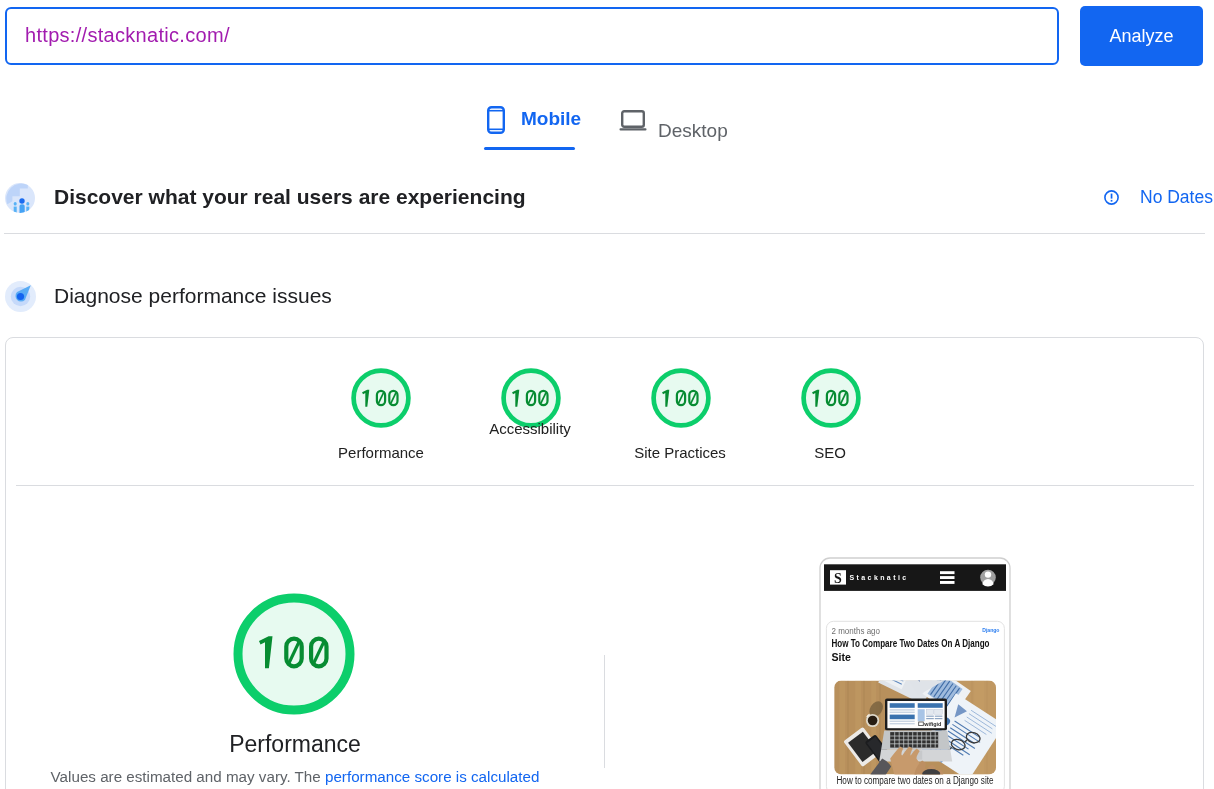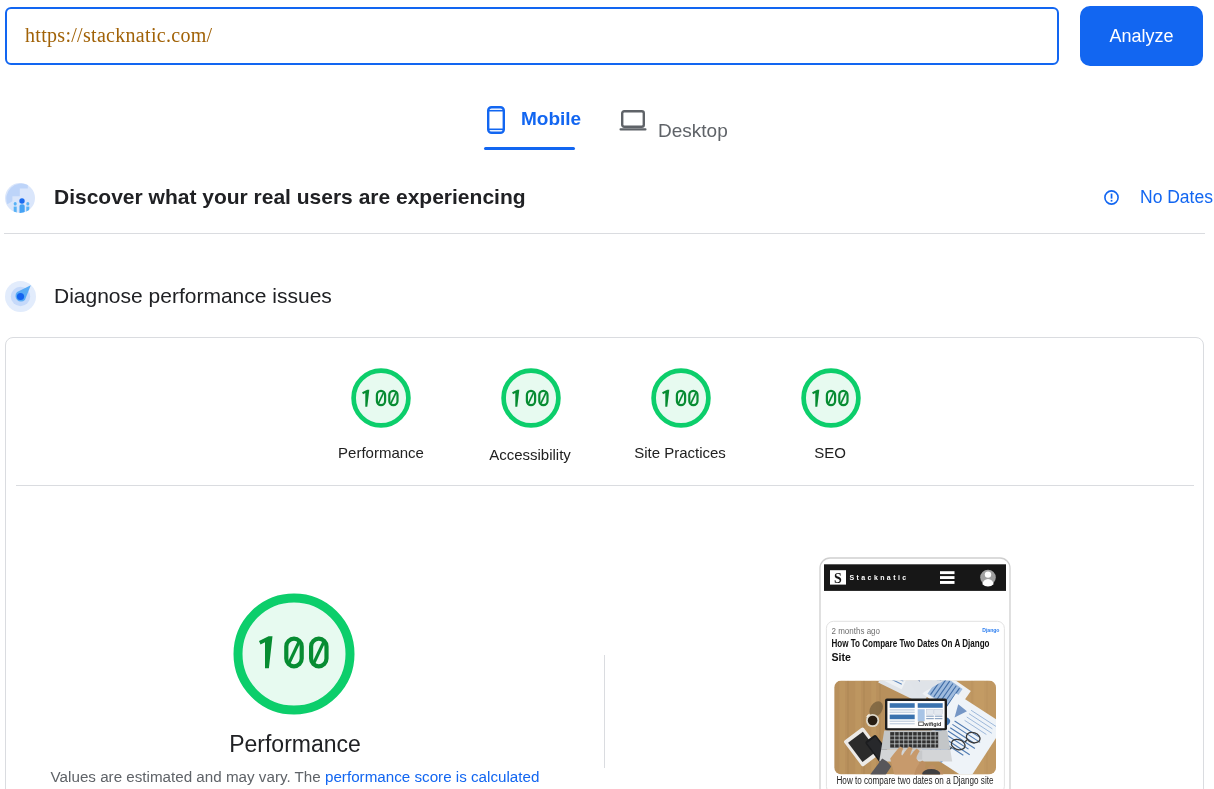--- a/index.html
+++ b/index.html
@@ -4,23 +4,23 @@
 <style>
   * { margin:0; padding:0; box-sizing:border-box; }
   html,body { width:1214px; height:789px; background:#fff; overflow:hidden;
     font-family:"Liberation Sans", sans-serif; position:relative; }
   .abs { position:absolute; }
 </style>
 </head>
 <body>
 
 <div class="abs" style="left:5px; top:7px; width:1054px; height:58px; border:2px solid #1266f1; border-radius:6px;"></div>
-<div class="abs" style="left:25px; top:24px; font-size:20px; letter-spacing:0.3px; color:#a16207;font-family:Liberation Serif, serif;">https://stacknatic.com/</div>
-
-<div class="abs" style="left:1080px; top:6px; width:123px; height:60px; background:#1266f1; border-radius:10px; color:#fff; font-size:18px; display:flex; align-items:center; justify-content:center;">Analyze</div>
+<div class="abs" style="left:25px; top:24px; font-size:20px; letter-spacing:0.3px; color:#a21caf;">https://stacknatic.com/</div>
+
+<div class="abs" style="left:1080px; top:6px; width:123px; height:60px; background:#1266f1; border-radius:5px; color:#fff; font-size:18px; display:flex; align-items:center; justify-content:center;">Analyze</div>
 
 <svg class="abs" style="left:487px; top:106px;" width="18" height="28" viewBox="0 0 18 28">
   <rect x="1.2" y="1.2" width="15.6" height="25.6" rx="3.4" fill="none" stroke="#1266f1" stroke-width="2.4"></rect>
   <line x1="2" y1="4.7" x2="16" y2="4.7" stroke="#1266f1" stroke-width="1.6"></line>
   <line x1="2" y1="23.3" x2="16" y2="23.3" stroke="#1266f1" stroke-width="1.6"></line>
 </svg>
 <div class="abs" style="left:521px; top:108px; font-size:19px; color:#1266f1;font-weight:bold;">Mobile</div>
 <div class="abs" style="left:484px; top:146.5px; width:91px; height:3.5px; background:#1266f1; border-radius:2px;"></div>
 
 <svg class="abs" style="left:619px; top:110px;" width="28" height="21" viewBox="0 0 28 21">
@@ -100,21 +100,21 @@
   <g fill="#078c32" stroke="#078c32">
     <path d="M18.3,21.7 h-2.1 l-5.1,2.6 l0.9,1.9 l2.3,-1.2 v13.8 h2 z" stroke="none"></path>
     <rect x="25.9" y="22.8" width="8.2" height="14.4" rx="4.1" fill="none" stroke-width="2.2"></rect>
     <line x1="27.3" y1="35.6" x2="32.7" y2="24.4" stroke-width="1.7"></line>
     <rect x="38.3" y="22.8" width="8.2" height="14.4" rx="4.1" fill="none" stroke-width="2.2"></rect>
     <line x1="39.7" y1="35.6" x2="45.1" y2="24.4" stroke-width="1.7"></line>
   </g>
 </svg>
 
 <div class="abs" style="left:336px; top:444px; width:90px; text-align:center; font-size:15px; color:#212121;">Performance</div>
-<div class="abs" style="left:485px; top:446px; width:90px; text-align:center; font-size:15px; color:#212121;">Accessibility</div>
+<div class="abs" style="left:485px; top:420px; width:90px; text-align:center; font-size:15px; color:#212121;">Accessibility</div>
 <div class="abs" style="left:625px; top:444px; width:110px; text-align:center; font-size:15px; color:#212121;">Site Practices</div>
 <div class="abs" style="left:785px; top:444px; width:90px; text-align:center; font-size:15px; color:#212121;">SEO</div>
 
 <div class="abs" style="left:16px; top:485px; width:1178px; height:1px; background:#dadce0;"></div>
 
 <svg class="abs" style="left:233px; top:593px;" width="122" height="122" viewBox="0 0 122 122">
   <circle cx="61" cy="61" r="56" fill="#e7faf0" stroke="#0cce6b" stroke-width="9"></circle>
   <g fill="#078c32" stroke="#078c32">
     <path d="M39.5,43.2 h-3.9 l-9.6,4.9 l1.5,3.4 l4.5,-2.2 v26 h3.9 z" stroke="none"></path>
     <rect x="53.3" y="45.7" width="15.4" height="27.6" rx="7.7" fill="none" stroke-width="4.2"></rect>

